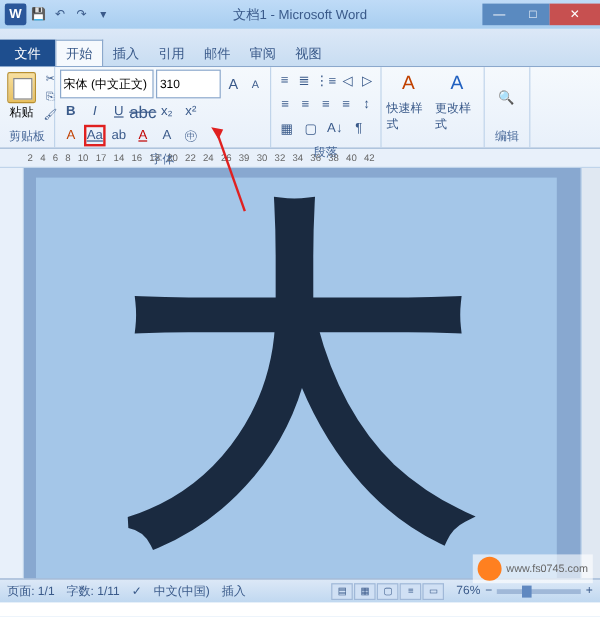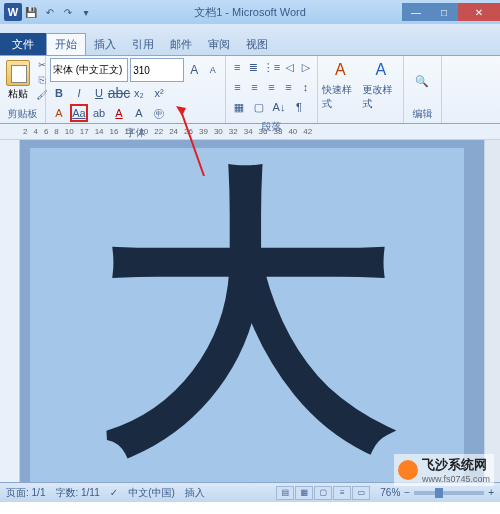--- a/index.html
+++ b/index.html
@@ -235,16 +235,15 @@
     <span>76%</span>
     <span>−</span>
     <div class="zoom-slider"></div>
     <span>+</span>
   </div>
 </div>
 
 <div class="watermark">
   <div class="wm-icon"></div>
   <div>
-    <div style="font-weight:bold;">飞沙系统网</div>
     <div class="wm-url">www.fs0745.com</div>
   </div>
 </div>
 
 </body></html>

